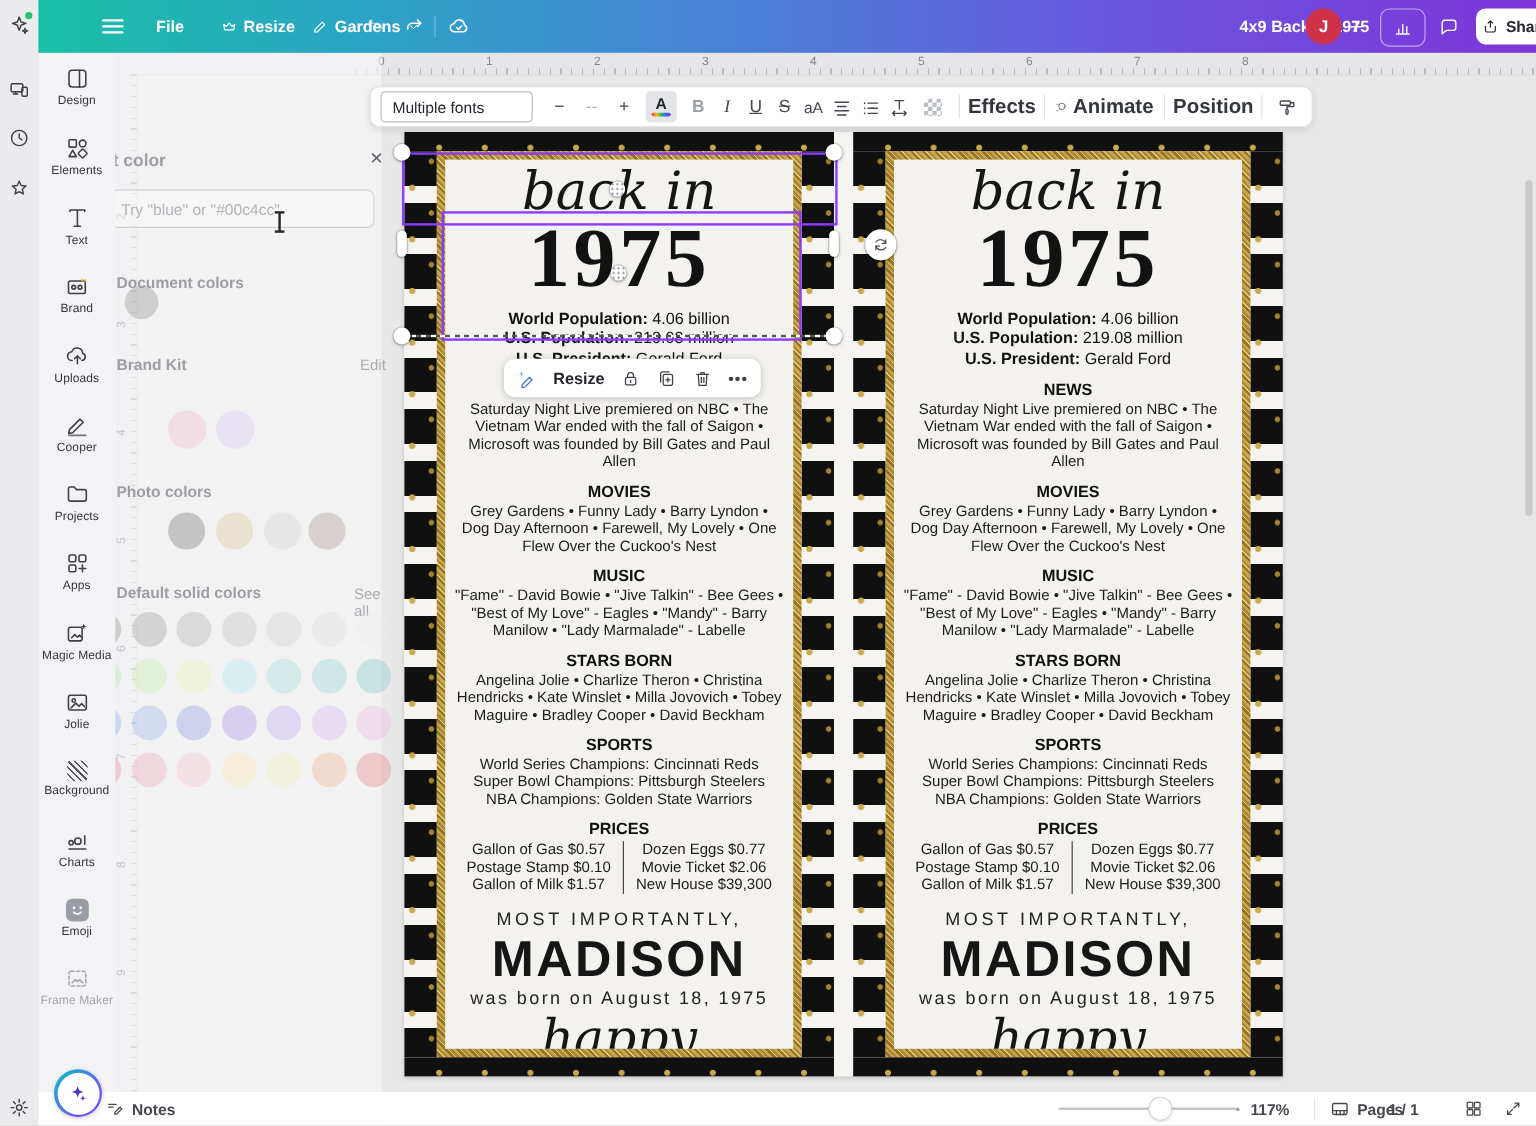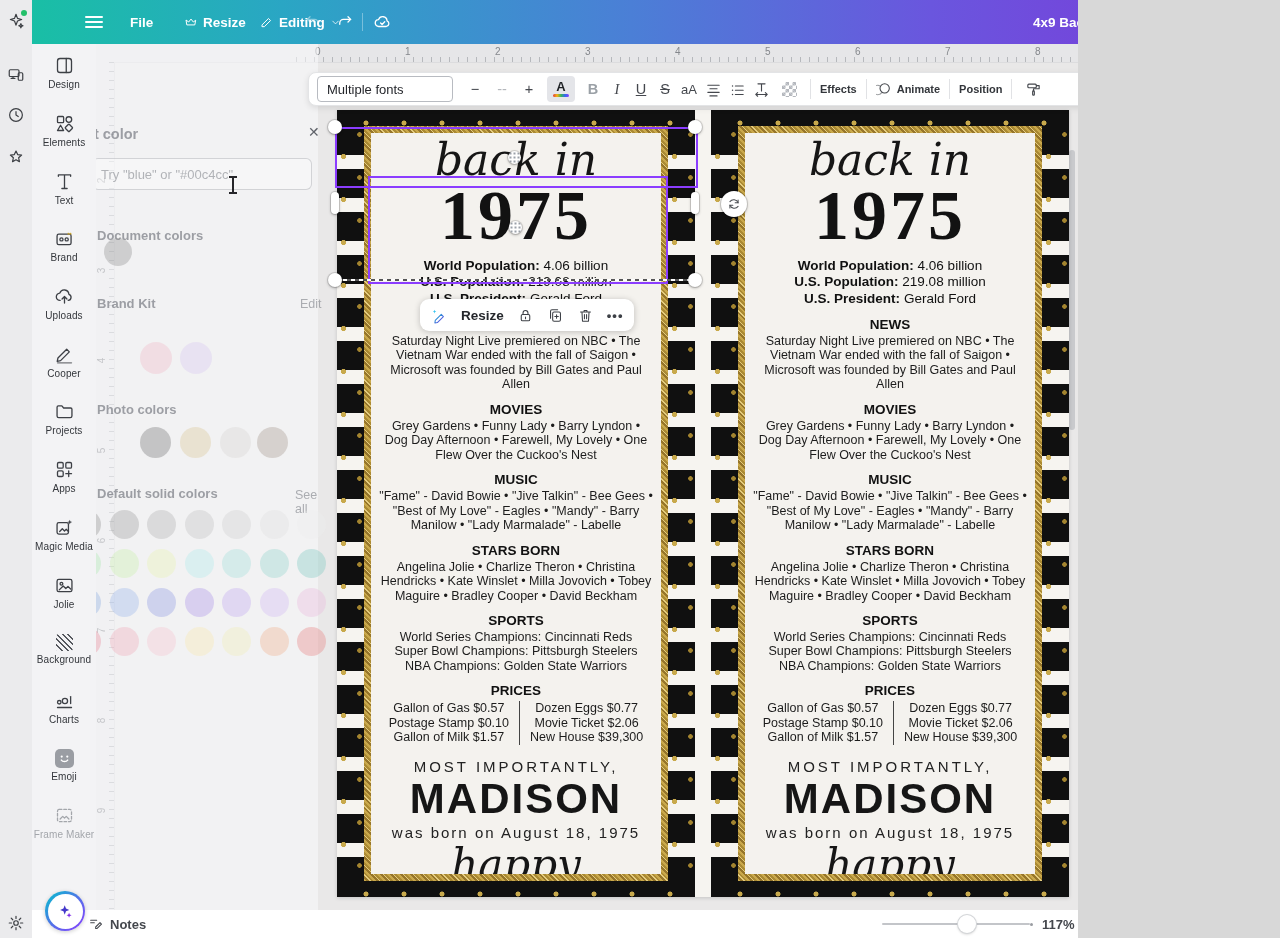--- a/index.html
+++ b/index.html
@@ -1,16 +1,16 @@
 <!DOCTYPE html>
 <html><head>
 <meta charset="utf-8">
 <style>
   html,body{margin:0;padding:0;background:#d8d8d8;}
-  #app{position:relative;width:1078px;height:938px;overflow:hidden;background:#e9e8e8;
+  #app{position:relative;width:1280px;height:938px;overflow:hidden;background:#e9e8e8;
        font-family:"Liberation Sans",sans-serif;-webkit-font-smoothing:antialiased;}
   .abs{position:absolute;}
   svg{display:block;}
 
   
   #leftrail{left:0;top:0;width:32px;height:938px;background:#ebebed;z-index:30;}
   .rail-ic{position:absolute;left:7px;width:18px;height:18px;color:#3c3f44;}
   .rail-ic svg{stroke:#3c3f44;fill:none;stroke-width:1.6;stroke-linecap:round;stroke-linejoin:round;}
   .green-dot{position:absolute;right:-2px;top:-2px;width:6px;height:6px;border-radius:50%;background:#24c06a;}
 
@@ -114,21 +114,21 @@
     font-size:14.5px;color:#44474d;border-radius:4px;}
   .tdiv{width:1px;height:20px;background:#e1e2e5;margin:0 9px;}
   #color-chip{background:#e4e5e9;width:28px;flex-direction:column;gap:1px;font-weight:700;color:#1f2226;}
   #color-chip .bar{width:16px;height:3.5px;border-radius:2px;
     background:linear-gradient(90deg,#e23b3b,#f5b312,#35b558,#2f6bf0,#8b3dff);}
   .checker{width:15px;height:15px;border-radius:2px;opacity:.75;
     background-image:linear-gradient(45deg,#9ba0a8 25%,transparent 25%,transparent 75%,#9ba0a8 75%),
                      linear-gradient(45deg,#9ba0a8 25%,transparent 25%,transparent 75%,#9ba0a8 75%);
     background-size:7px 7px;background-position:0 0,3.5px 3.5px;}
   #ttoolbar svg{stroke:#44474d;fill:none;stroke-width:1.6;stroke-linecap:round;stroke-linejoin:round;}
-  .tlabel{font-size:11px;font-weight:600;color:#33363b;}
+  .tlabel{font-size:17px;font-weight:600;color:#33363b;}
 
   
   #cpanel{left:62px;top:44px;width:256px;height:894px;background:rgba(250,250,252,.55);z-index:10;color:rgba(86,90,98,.55);}
   #cpanel .hd{position:absolute;font-size:14.5px;font-weight:700;}
   #cpanel .sub{position:absolute;font-size:13px;font-weight:700;}
   #cpanel .link{position:absolute;font-size:12.5px;color:rgba(100,104,112,.5);}
   #cpanel .sw{position:absolute;border-radius:50%;opacity:.35;}
   #searchbox{position:absolute;left:30px;top:114px;width:220px;height:32px;border:1.5px solid rgba(140,144,152,.35);
     border-radius:6px;background:rgba(255,255,255,.35);box-sizing:border-box;}
   #searchbox input{width:100%;height:100%;border:none;outline:none;background:transparent;
@@ -206,21 +206,21 @@
   <div class="item" style="left:152px">
     <svg width="14" height="14" viewBox="0 0 24 24">
           <path d="M4 9l4 3 4-5 4 5 4-3-1.5 8h-13z"></path>
         </svg>
     <span>Resize</span>
   </div>
   <div class="item" style="left:228px">
     <svg width="14" height="14" viewBox="0 0 24 24">
           <path d="M4 16.5L14.5 6l3.5 3.5L7.5 20H4z"></path>
         </svg>
-    <span>Editing</span>
+    <span>Gardens</span>
     <svg width="11" height="11" viewBox="0 0 24 24">
           <path d="M6 9l6 6 6-6"></path>
         </svg>
   </div>
 
   <div class="item" style="left:272px;opacity:.45">
     <svg width="18" height="18" viewBox="0 0 24 24">
           <path d="M8 5L4.5 8.5 8 12"></path>
           <path d="M4.5 8.5H14a5 5 0 015 5V15"></path>
         </svg>

